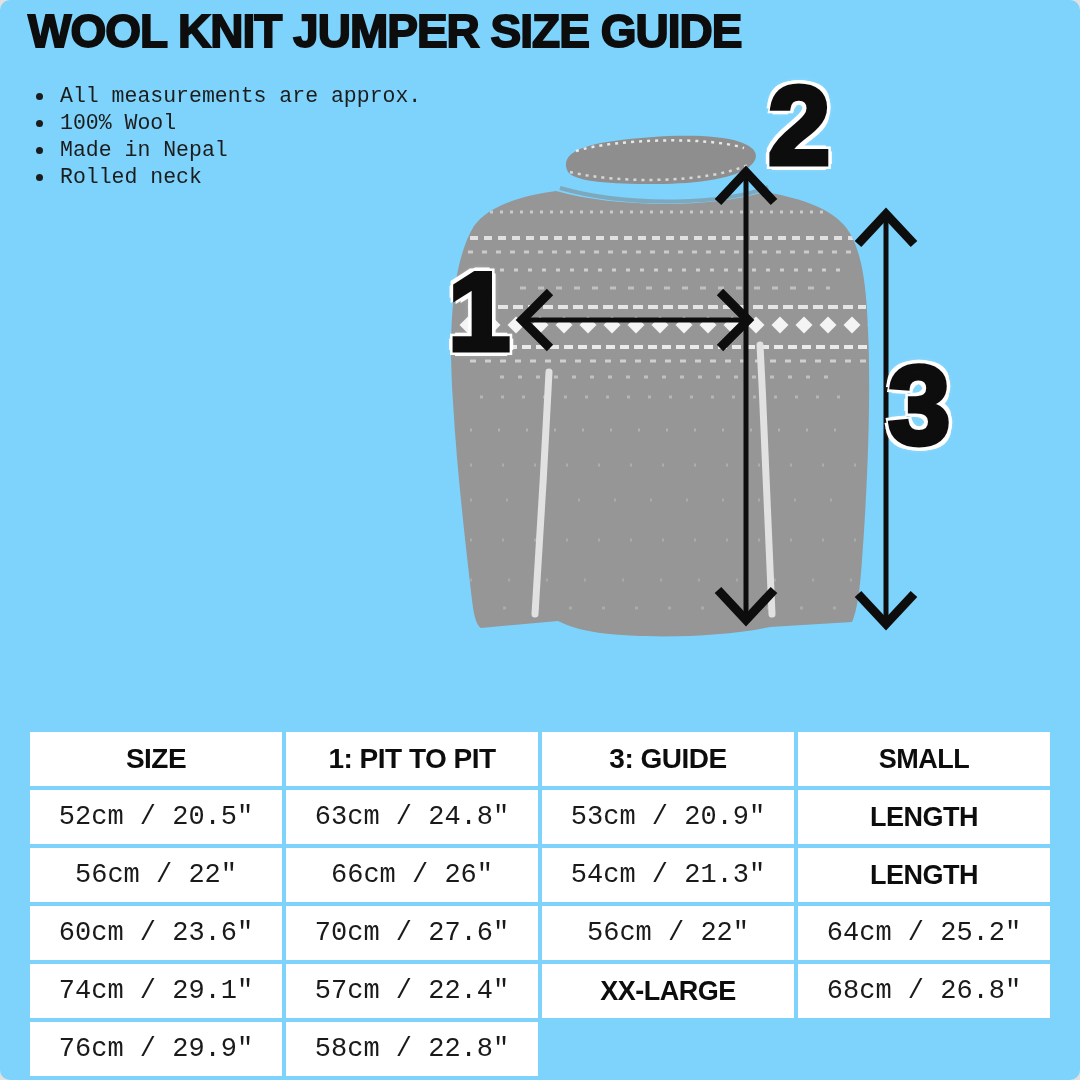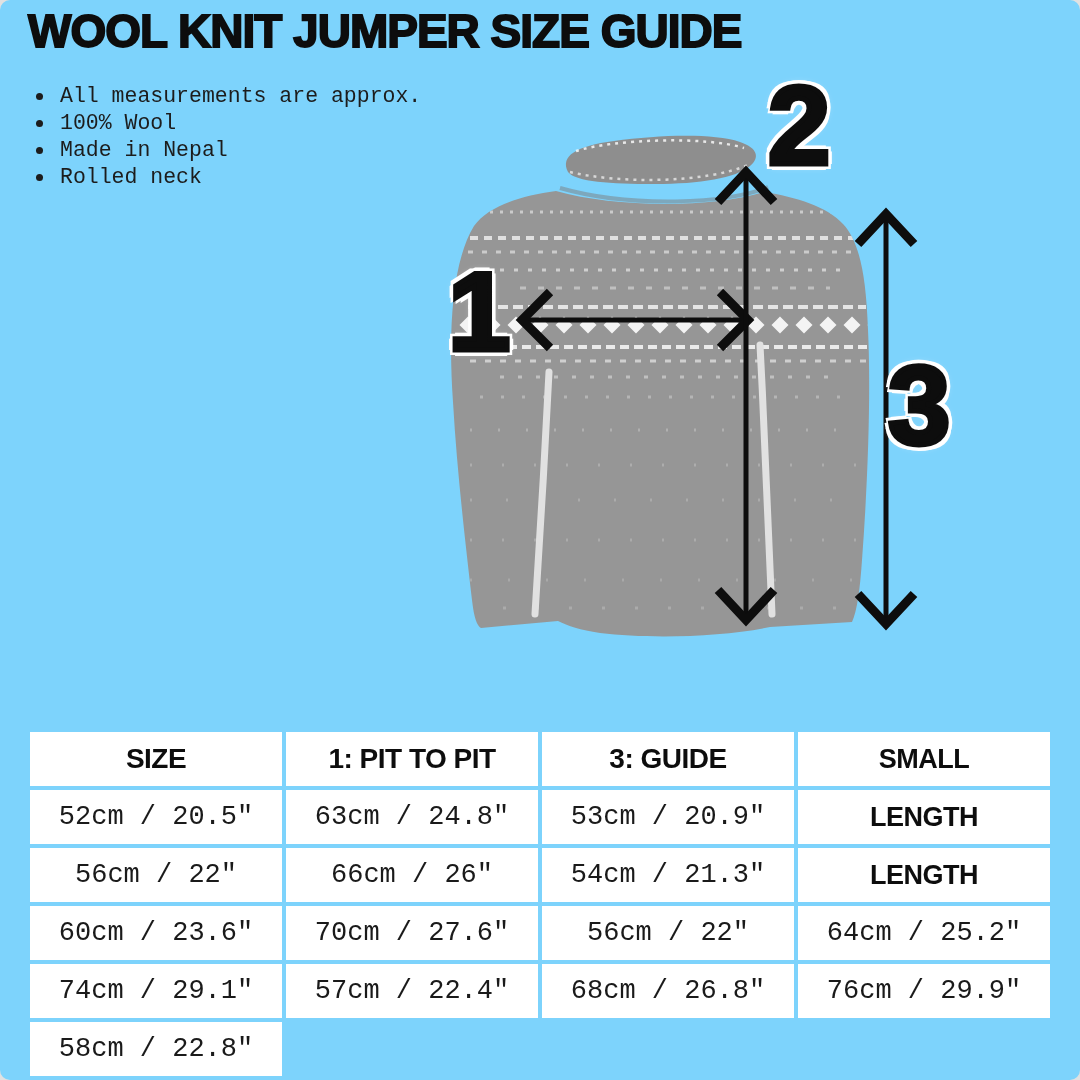--- a/index.html
+++ b/index.html
@@ -201,18 +201,19 @@
 
     <div class="cell size">LENGTH</div>
     <div class="cell val">60cm / 23.6"</div>
     <div class="cell val">70cm / 27.6"</div>
     <div class="cell val">56cm / 22"</div>
 
     <div class="cell val">64cm / 25.2"</div>
     <div class="cell val">74cm / 29.1"</div>
     <div class="cell val">57cm / 22.4"</div>
 
+    <div class="cell size">XX-LARGE</div>
     <div class="cell val">68cm / 26.8"</div>
     <div class="cell val">76cm / 29.9"</div>
     <div class="cell val">58cm / 22.8"</div>
   </div>
 
 </div>
 
 </body></html>

